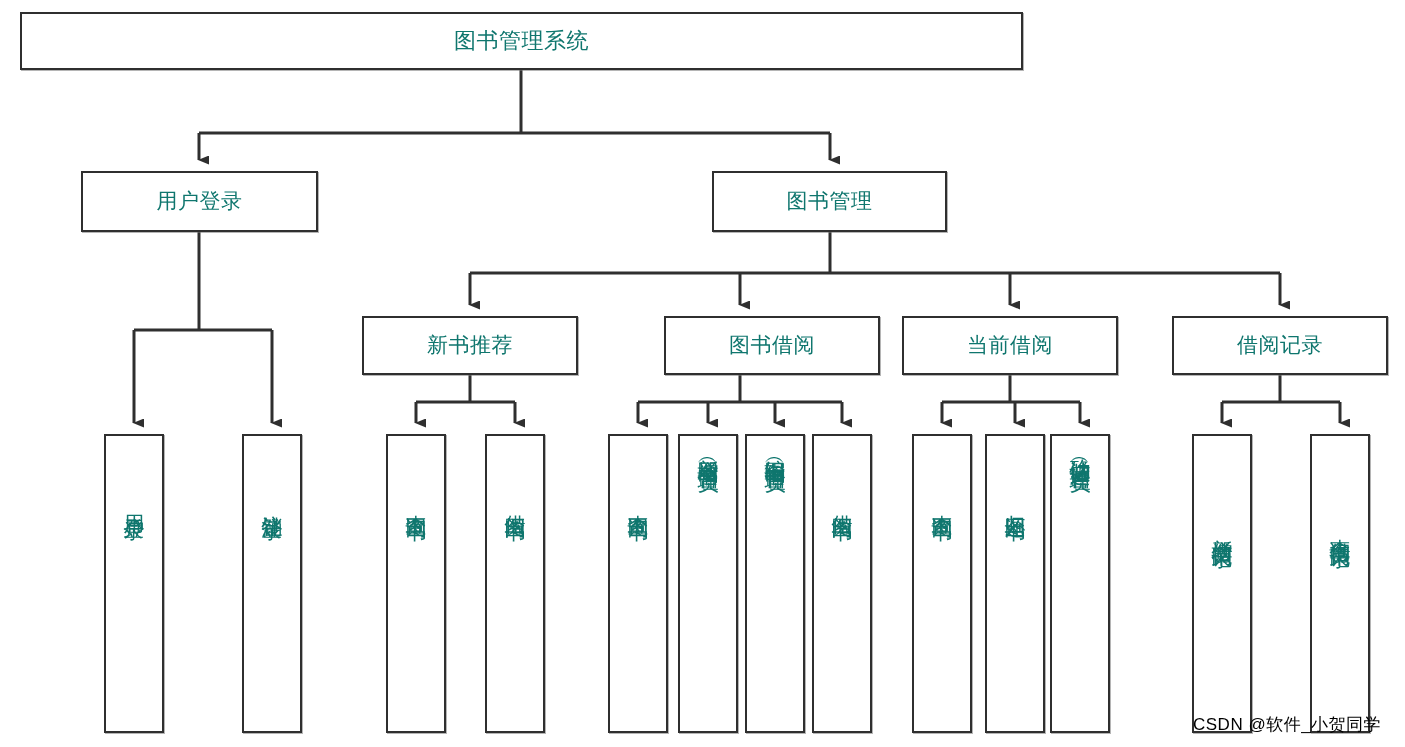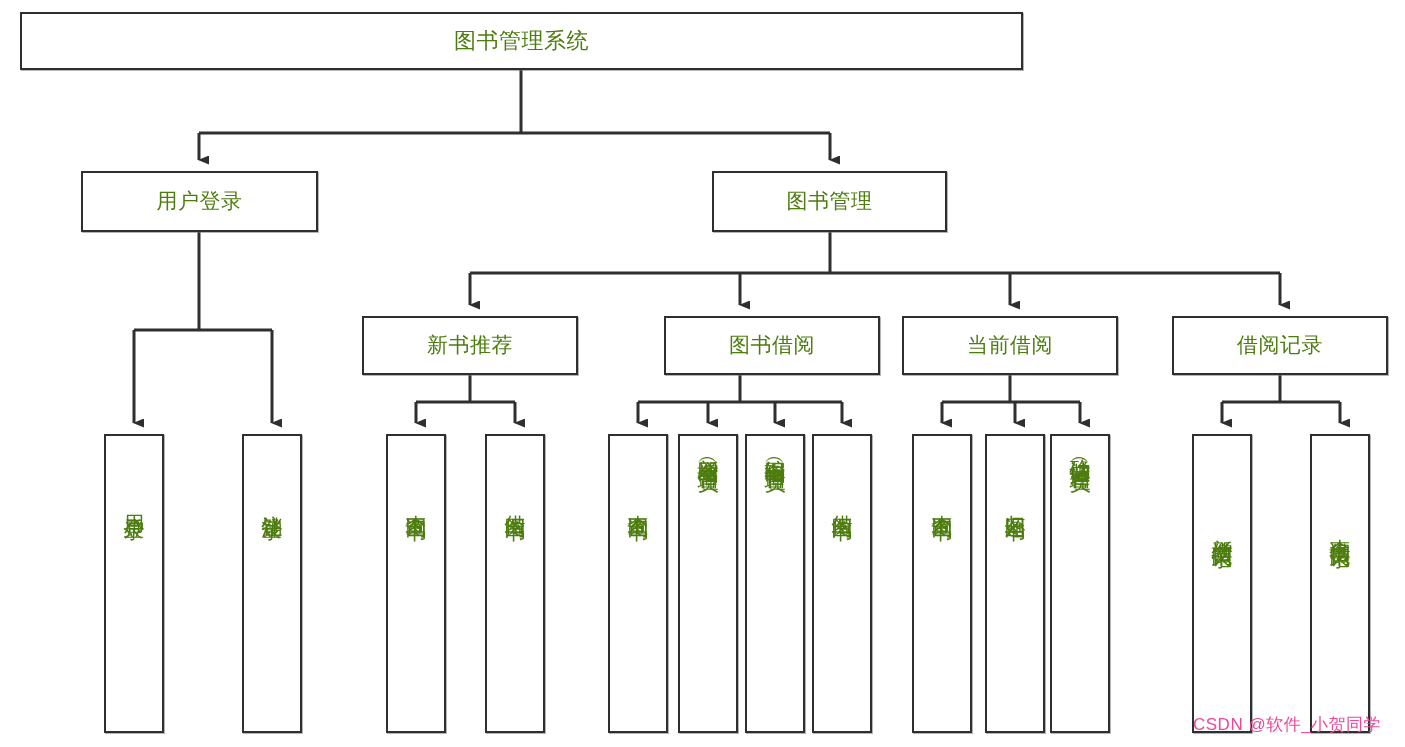--- a/index.html
+++ b/index.html
@@ -28,21 +28,21 @@
   }
   .node {
     position: absolute;
     box-sizing: border-box;
     background: #ffffff;
     border: 2px solid #2f2f2f;
     box-shadow: 1px 1px 0 0 rgba(120,120,120,0.55);
     display: flex;
     align-items: center;
     justify-content: center;
-    color: #4d7c0f;
+    color: #0f766e;
   }
   .node-label {
     display: block;
     text-align: center;
     line-height: 1.08;
     white-space: nowrap;
   }
   
   .node.horiz .node-label {
     font-size: 21px;
@@ -69,21 +69,21 @@
     padding-top: 62px;
   }
   .node.vert.pad-big {
     padding-top: 86px;
   }
   .watermark {
     position: absolute;
     left: 1193px;
     top: 713px;
     font-size: 17px;
-    color: #ec4899;
+    color: #000000;
     letter-spacing: 0.5px;
     white-space: nowrap;
     pointer-events: none;
   }
 </style>
 </head>
 <body>
 
 <div id="diagram-root">
 

